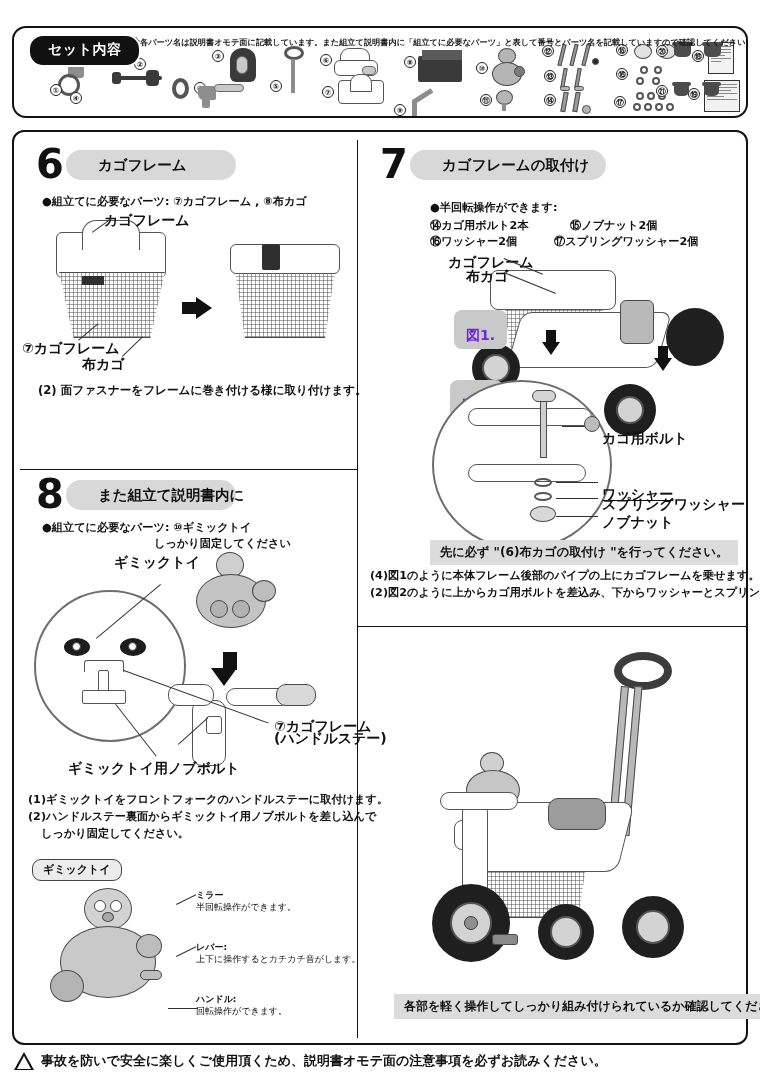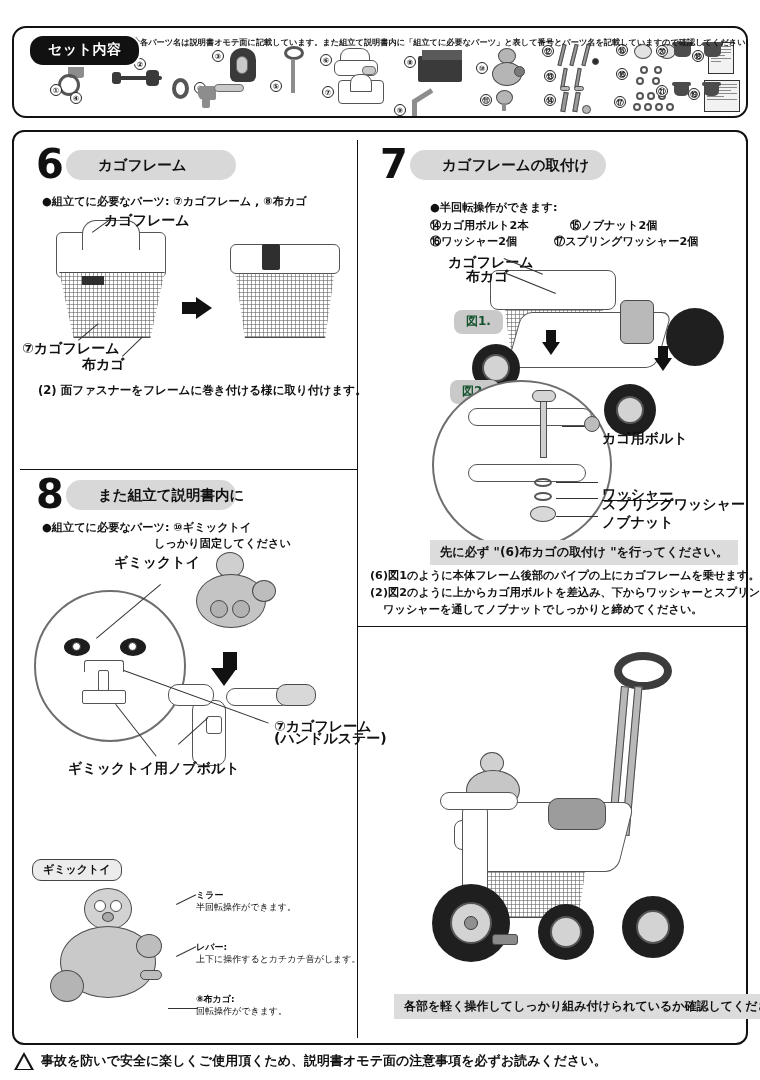--- a/index.html
+++ b/index.html
@@ -133,22 +133,22 @@
   .callout {
     position: absolute;
     background: #dcdcdc;
     font-size: 12.2px; font-weight: bold;
     padding: 4px 10px;
     color: #111; white-space: nowrap;
   }
   .fig-tag {
     position: absolute;
     background: #c9c9c9; border-radius: 8px;
-    font-size: 12px; font-weight: bold;
-    padding: 3px 12px 4px 12px; color: #14532d;
+    font-size: 14px; font-weight: bold;
+    padding: 17px 12px 4px 12px; color: #6d28d9;
   }
   .dlabel {
     position: absolute;
     font-size: 14px; font-weight: bold; color: #111;
     white-space: nowrap; line-height: 1.25;
   }
   .lead {
     position: absolute; height: 0; border-top: 1px solid #333;
     transform-origin: 0 0;
   }
@@ -526,20 +526,25 @@
 
     <div class="dlabel" style="left:246px;top:166px;">⑦カゴフレーム</div>
     <div class="dlabel" style="left:246px;top:178px;">(ハンドルステー)</div>
     <div class="lead" style="left:96px;top:118px;width:154px;transform:rotate(20deg);"></div>
 
     <div class="dlabel" style="left:40px;top:208px;">ギミックトイ用ノブボルト</div>
     <div class="lead" style="left:88px;top:152px;width:66px;transform:rotate(52deg);"></div>
     <div class="lead" style="left:150px;top:192px;width:40px;transform:rotate(-42deg);"></div>
   </div>
 
+  <div class="instr" style="left:14px;top:660px;width:326px;font-size:11.2px;">
+    <div>(1)ギミックトイをフロントフォークのハンドルステーに取付けます。</div>
+    <div>(2)ハンドルステー裏面からギミックトイ用ノブボルトを差し込んで</div>
+    <div class="ind">しっかり固定してください。</div>
+  </div>
 
   <div class="sub-pill" style="left:18px;top:727px;">ギミックトイ</div>
 
   <div class="ill" style="left:28px;top:756px;width:150px;height:134px;">
     <div class="disc" style="left:42px;top:0;width:48px;height:42px;background:#d2d2d2;"></div>
     <div class="disc" style="left:52px;top:12px;width:12px;height:12px;background:#fff;"></div>
     <div class="disc" style="left:68px;top:12px;width:12px;height:12px;background:#fff;"></div>
     <div class="disc" style="left:60px;top:24px;width:12px;height:10px;background:#a9a9a9;"></div>
     <div class="disc" style="left:18px;top:38px;width:96px;height:72px;background:#c9c9c9;"></div>
     <div class="disc" style="left:8px;top:82px;width:34px;height:32px;background:#b4b4b4;"></div>
@@ -549,21 +554,21 @@
 
   <div class="ill" style="left:160px;top:758px;width:180px;height:140px;">
     <div class="dlabel" style="left:22px;top:0;font-size:9px;">ミラー</div>
     <div class="dlabel" style="left:22px;top:12px;font-size:9px;font-weight:normal;">半回転操作ができます。</div>
     <div class="lead" style="left:2px;top:14px;width:22px;transform:rotate(-26deg);"></div>
 
     <div class="dlabel" style="left:22px;top:52px;font-size:9px;">レバー:</div>
     <div class="dlabel" style="left:22px;top:64px;font-size:9px;font-weight:normal;">上下に操作するとカチカチ音がします。</div>
     <div class="lead" style="left:2px;top:66px;width:22px;transform:rotate(-26deg);"></div>
 
-    <div class="dlabel" style="left:22px;top:104px;font-size:9px;">⑧布カゴ:</div>
+    <div class="dlabel" style="left:22px;top:104px;font-size:9px;">ハンドル:</div>
     <div class="dlabel" style="left:22px;top:116px;font-size:9px;font-weight:normal;">回転操作ができます。</div>
     <div class="lead" style="left:-6px;top:118px;width:30px;"></div>
   </div>
 
   <div class="step-head" style="left:366px;top:18px;width:330px;height:34px;">
     <div class="step-pill" style="width:196px;"></div>
     <div class="step-num">7</div>
     <div class="step-title">カゴフレームの取付け</div>
   </div>
   <div class="parts-line" style="left:416px;top:68px;">●半回転操作ができます:</div>
@@ -617,23 +622,22 @@
     <div class="dlabel" style="left:190px;top:102px;">スプリングワッシャー</div>
     <div class="lead" style="left:144px;top:104px;width:42px;"></div>
 
     <div class="dlabel" style="left:190px;top:120px;">ノブナット</div>
     <div class="lead" style="left:144px;top:122px;width:42px;"></div>
   </div>
 
   <div class="callout" style="left:416px;top:408px;">先に必ず "(6)布カゴの取付け "を行ってください。</div>
 
   <div class="instr" style="left:356px;top:436px;width:376px;font-size:11.2px;">
-    <div>(6)図1のように本体フレーム後部のパイプの上にカゴフレームを乗せます。</div>
+    <div>(4)図1のように本体フレーム後部のパイプの上にカゴフレームを乗せます。</div>
     <div>(2)図2のように上からカゴ用ボルトを差込み、下からワッシャーとスプリング</div>
-    <div class="ind">ワッシャーを通してノブナットでしっかりと締めてください。</div>
   </div>
 
 
   <div class="ill" style="left:404px;top:520px;width:320px;height:340px;">
 
     <div class="ring" style="left:196px;top:0;width:58px;height:38px;border-width:8px;border-color:#3c3c3c;"></div>
     <div class="grey-fill" style="left:196px;top:34px;width:8px;height:160px;background:#b8b8b8;transform:rotate(5deg);"></div>
     <div class="grey-fill" style="left:210px;top:34px;width:8px;height:150px;background:#b8b8b8;transform:rotate(5deg);"></div>
 
     <div class="mesh" style="left:40px;top:180px;width:140px;height:86px;clip-path:polygon(5% 0,95% 0,86% 100%,14% 100%);"></div>

